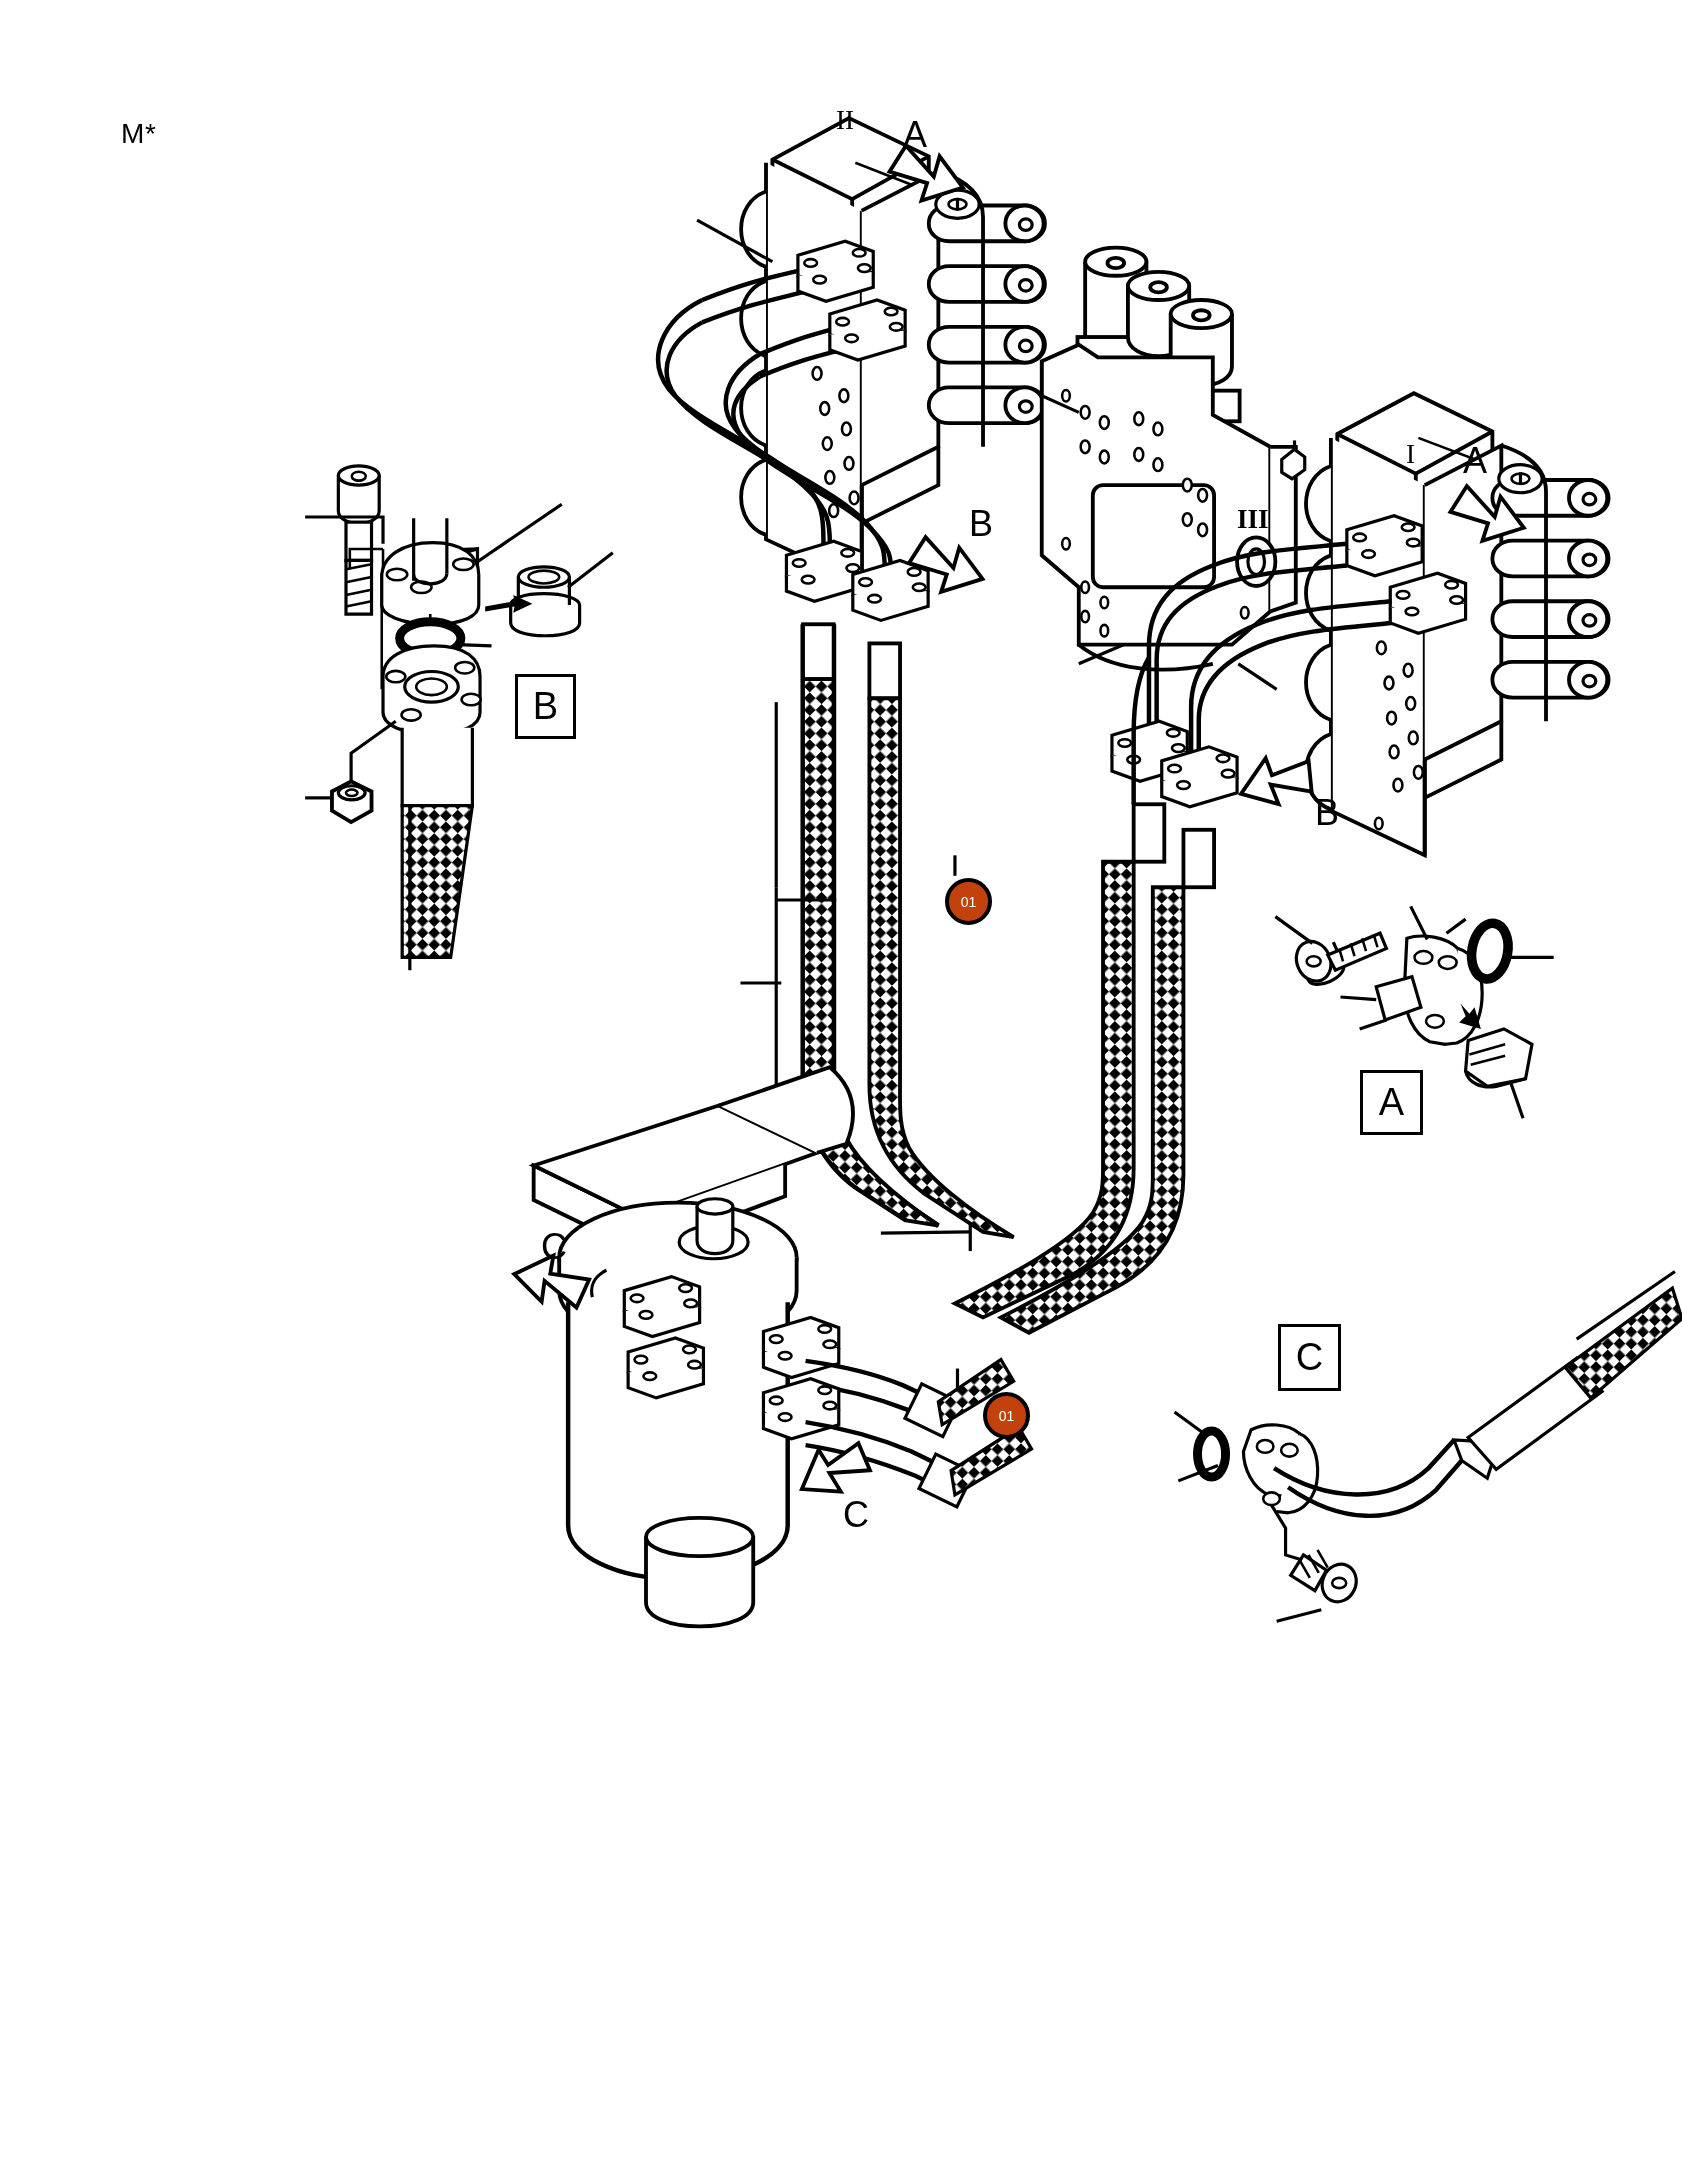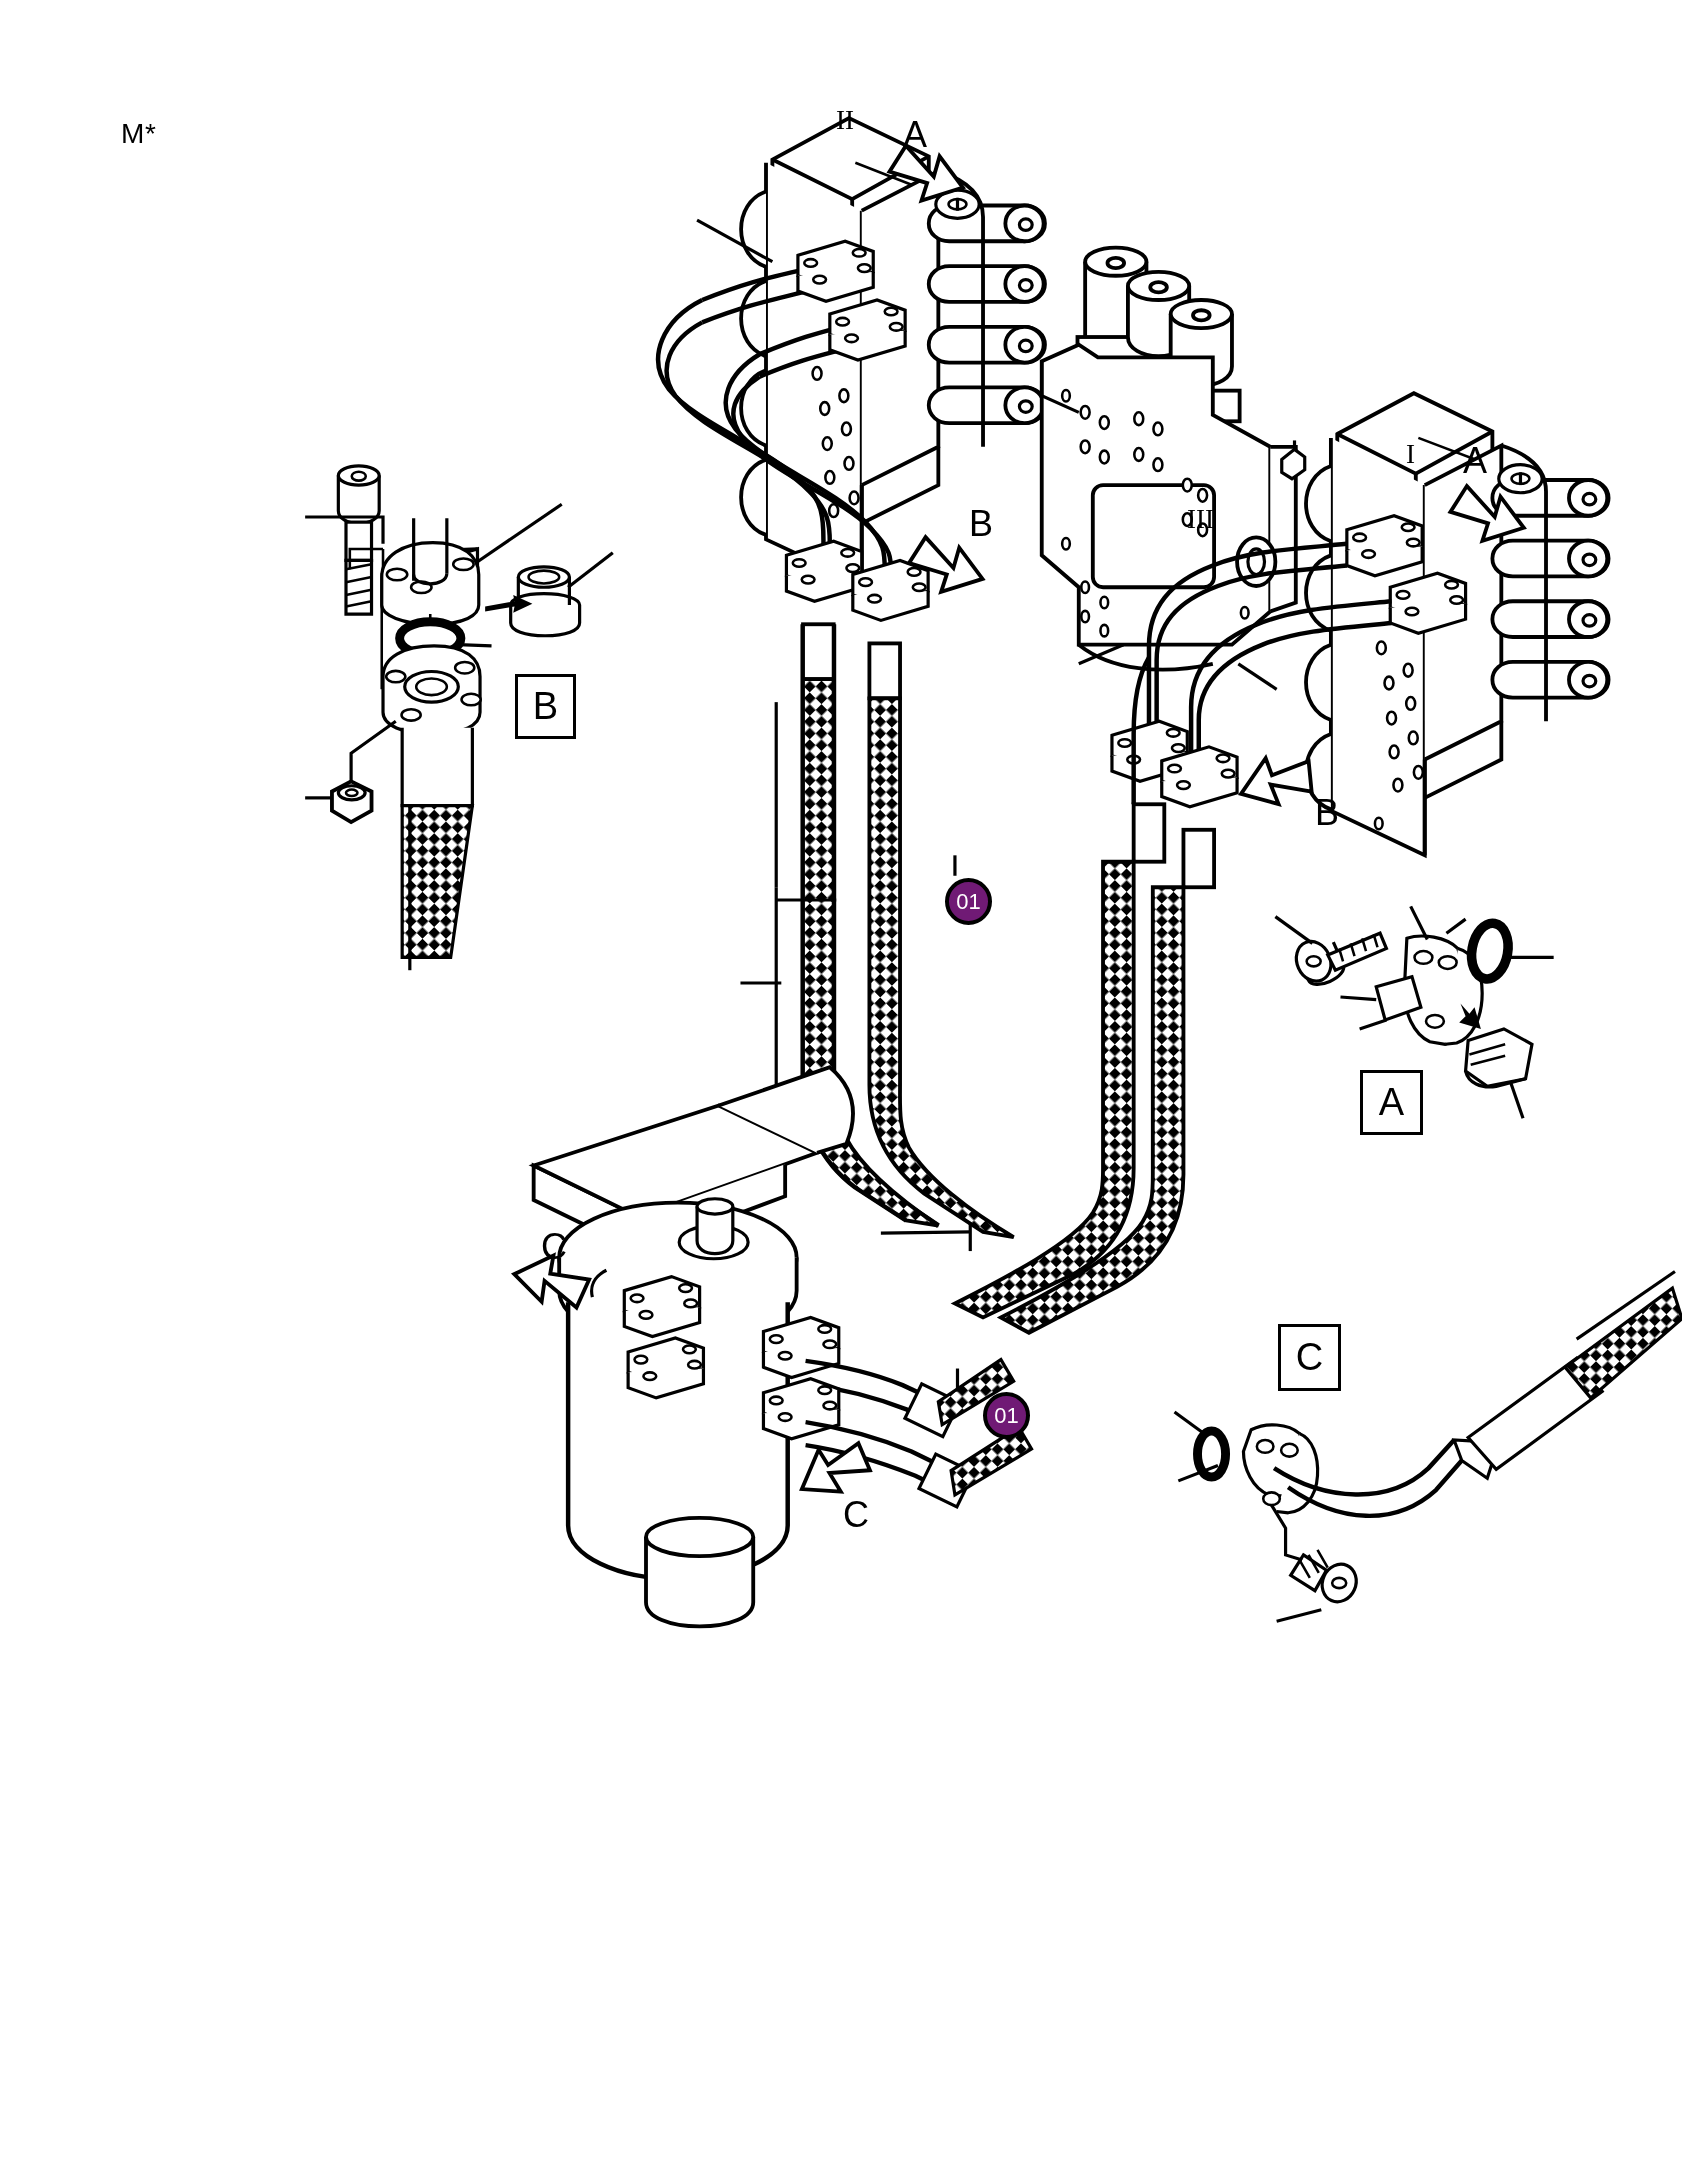--- a/index.html
+++ b/index.html
@@ -15,23 +15,23 @@
   .corner-note{font-size:28px;letter-spacing:0.6px;}
   .arrow-letter{font-size:36px;}
   .roman{font-size:27px;font-family:"Liberation Serif",serif;}
   .detailbox{
     position:absolute;border:3.2px solid #000;background:#fff;
     display:flex;align-items:center;justify-content:center;
     font-size:38px;font-family:"Liberation Sans",sans-serif;
   }
   .callout{
     position:absolute;border-radius:50%;
-    background:#701a75;border:4.5px solid #000;
+    background:#c2410c;border:4.5px solid #000;
     display:flex;align-items:center;justify-content:center;
-    color:#ffffff;font-size:22px;font-family:"Liberation Sans",sans-serif;
+    color:#ffffff;font-size:14px;font-family:"Liberation Sans",sans-serif;
     box-sizing:border-box;
   }
 </style>
 </head>
 <body>
 
 <div id="stage">
 
   <svg class="layer" viewBox="0 0 2635 3420">
     <defs>
@@ -459,21 +459,21 @@
 
       <path d="M916 2030 L854 2010 L862 2042 L806 2018 L852 1968 L858 1996 L918 1982 Z" transform="rotate(22 862 2006)"></path>
 
       <path d="M1356 2332 L1298 2306 L1300 2340 L1248 2308 L1300 2266 L1302 2294 L1360 2286 Z" transform="rotate(-28 1302 2304)"></path>
     </g>
   </svg>
 
   <div class="txt corner-note" style="left:121px;top:118px;">M*</div>
 
   <div class="txt roman" style="left:836px;top:105px;">II</div>
-  <div class="txt roman" style="left:1187px;top:504px;">III</div>
+  <div class="txt roman" style="left:1237px;top:504px;font-weight:bold;">III</div>
   <div class="txt roman" style="left:1406px;top:439px;">I</div>
 
   <div class="txt arrow-letter" style="left:903px;top:114px;">A</div>
   <div class="txt arrow-letter" style="left:1463px;top:440px;">A</div>
   <div class="txt arrow-letter" style="left:969px;top:503px;">B</div>
   <div class="txt arrow-letter" style="left:1315px;top:792px;">B</div>
   <div class="txt arrow-letter" style="left:541px;top:1226px;">C</div>
   <div class="txt arrow-letter" style="left:843px;top:1494px;">C</div>
 
   <div class="detailbox" style="left:515px;top:674px;width:55px;height:59px;">

